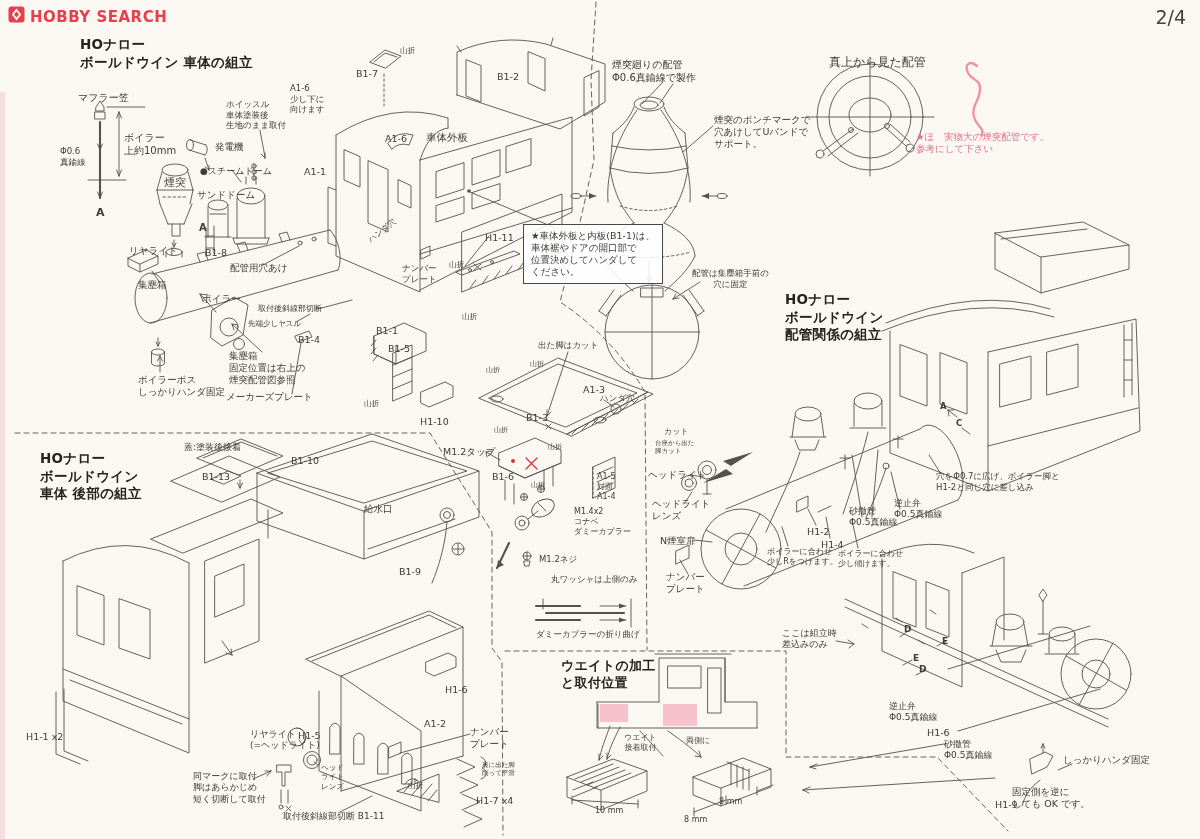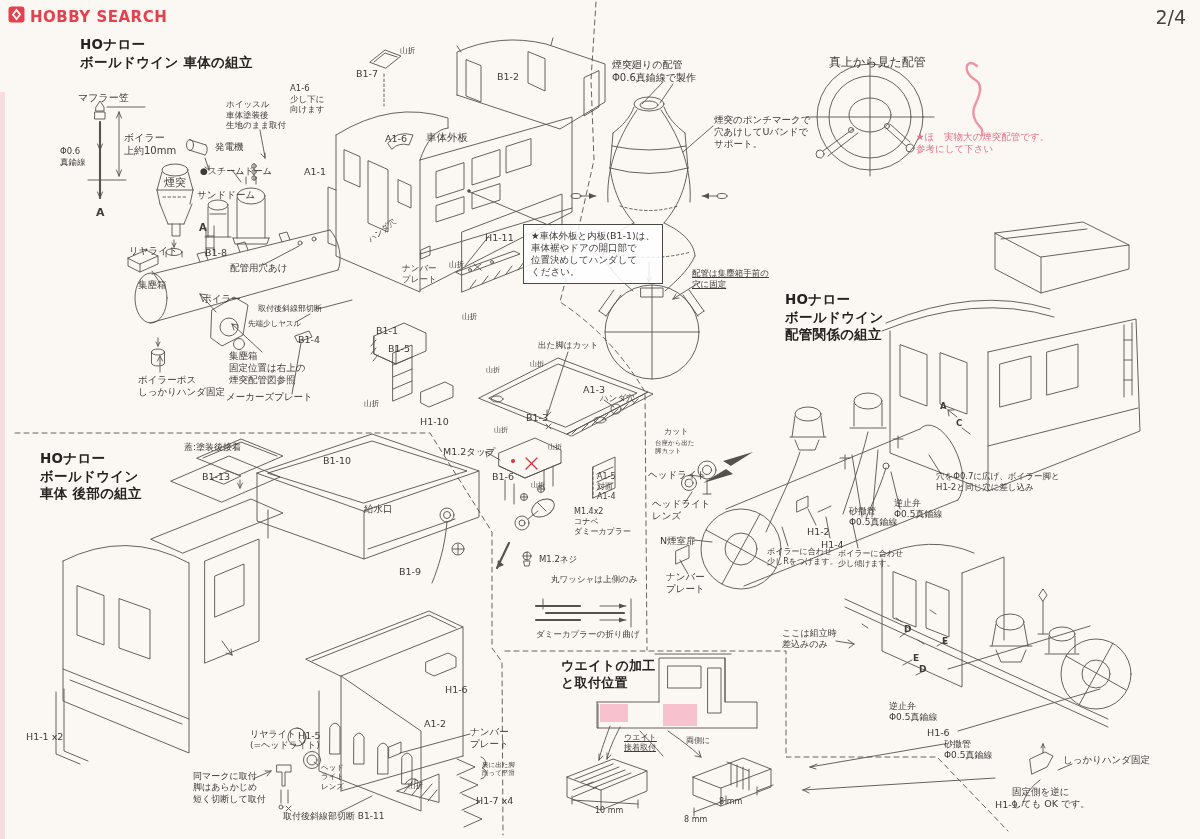--- a/index.html
+++ b/index.html
@@ -7,21 +7,21 @@
         font-family:"DejaVu Sans",sans-serif;}
   .logo{position:absolute;left:8px;top:6px;display:flex;align-items:center;gap:5px;}
   .logo-text{font-size:15px;font-weight:bold;color:#e5404d;letter-spacing:.5px;}
   .page-num{position:absolute;right:14px;top:6px;font-size:19px;color:#45423e;}
   #ann-layer{position:absolute;left:0;top:0;width:1200px;height:839px;}
   .ann{position:absolute;font-size:9px;color:#3e3b38;line-height:1.25;white-space:pre-line;}
   .title{font-size:13.5px;font-weight:bold;color:#262421;line-height:1.3;letter-spacing:.3px;}
   .boxed{border:1.2px solid #4a4843;padding:5px 7px;background:rgba(255,255,255,.85);}
   .pink{color:#e0758b;}
   .b{font-weight:bold;}
-  .ctr{text-align:left;text-decoration:underline;}
+  .ctr{text-align:center;}
   #art{position:absolute;left:0;top:0;}
   #art path,#art circle,#art ellipse,#art rect{fill:none;stroke:#55524d;stroke-width:.9;
        stroke-linecap:round;stroke-linejoin:round;}
   #art .f{fill:#55524d;stroke:none;}
   #art .redfill{fill:#d2353c;stroke:none;}
   #art .pinkfill{fill:#f6b3c3;stroke:none;opacity:.8;}
   #art .pinkstrip{fill:#f2c6cd;stroke:none;opacity:.5;}
   #art .red{stroke:#d2353c;stroke-width:1.3;}
   #art .pinkline{stroke:#ef93a3;stroke-width:2.4;}
   #art .dash{stroke:#8d8a86;stroke-dasharray:5 4;}
@@ -433,21 +433,21 @@
 Φ0.5真鍮線</div>
       <div class="ann" style="left: 995px; top: 767px; font-size: 9.5px; margin-top: 32px;">H1-9</div>
       <div class="ann" style="left: 1063px; top: 754px; font-size: 9.5px;">しっかりハンダ固定</div>
       <div class="ann" style="left: 1012px; top: 786px; font-size: 9.5px;">固定側を逆に
 しても OK です。</div>
       <div class="ann title" style="left: 40px; top: 450px;">HOナロー
 ボールドウイン
 車体 後部の組立</div>
       <div class="ann" style="left: 184px; top: 442px; font-size: 9px;">蓋:塗装後接着</div>
       <div class="ann" style="left: 202px; top: 471px; font-size: 9.5px;">B1-13</div>
-      <div class="ann" style="left: 291px; top: 455px; font-size: 9.5px; margin-left: 32px;">B1-10</div>
+      <div class="ann" style="left: 291px; top: 455px; font-size: 9.5px;">B1-10</div>
       <div class="ann" style="left: 364px; top: 503px; font-size: 9.5px;">給水口</div>
       <div class="ann" style="left: 399px; top: 566px; font-size: 9.5px;">B1-9</div>
       <div class="ann" style="left: 445px; top: 684px; font-size: 9.5px;">H1-6</div>
       <div class="ann" style="left: 424px; top: 718px; font-size: 9.5px;">A1-2</div>
       <div class="ann" style="left: 470px; top: 726px; font-size: 9.5px;">ナンバー
 プレート</div>
       <div class="ann" style="left: 250px; top: 729px; font-size: 9px;">リヤライト
 (=ヘッドライト)</div>
       <div class="ann" style="left: 193px; top: 771px; font-size: 9px;">同マークに取付
 脚はあらかじめ

